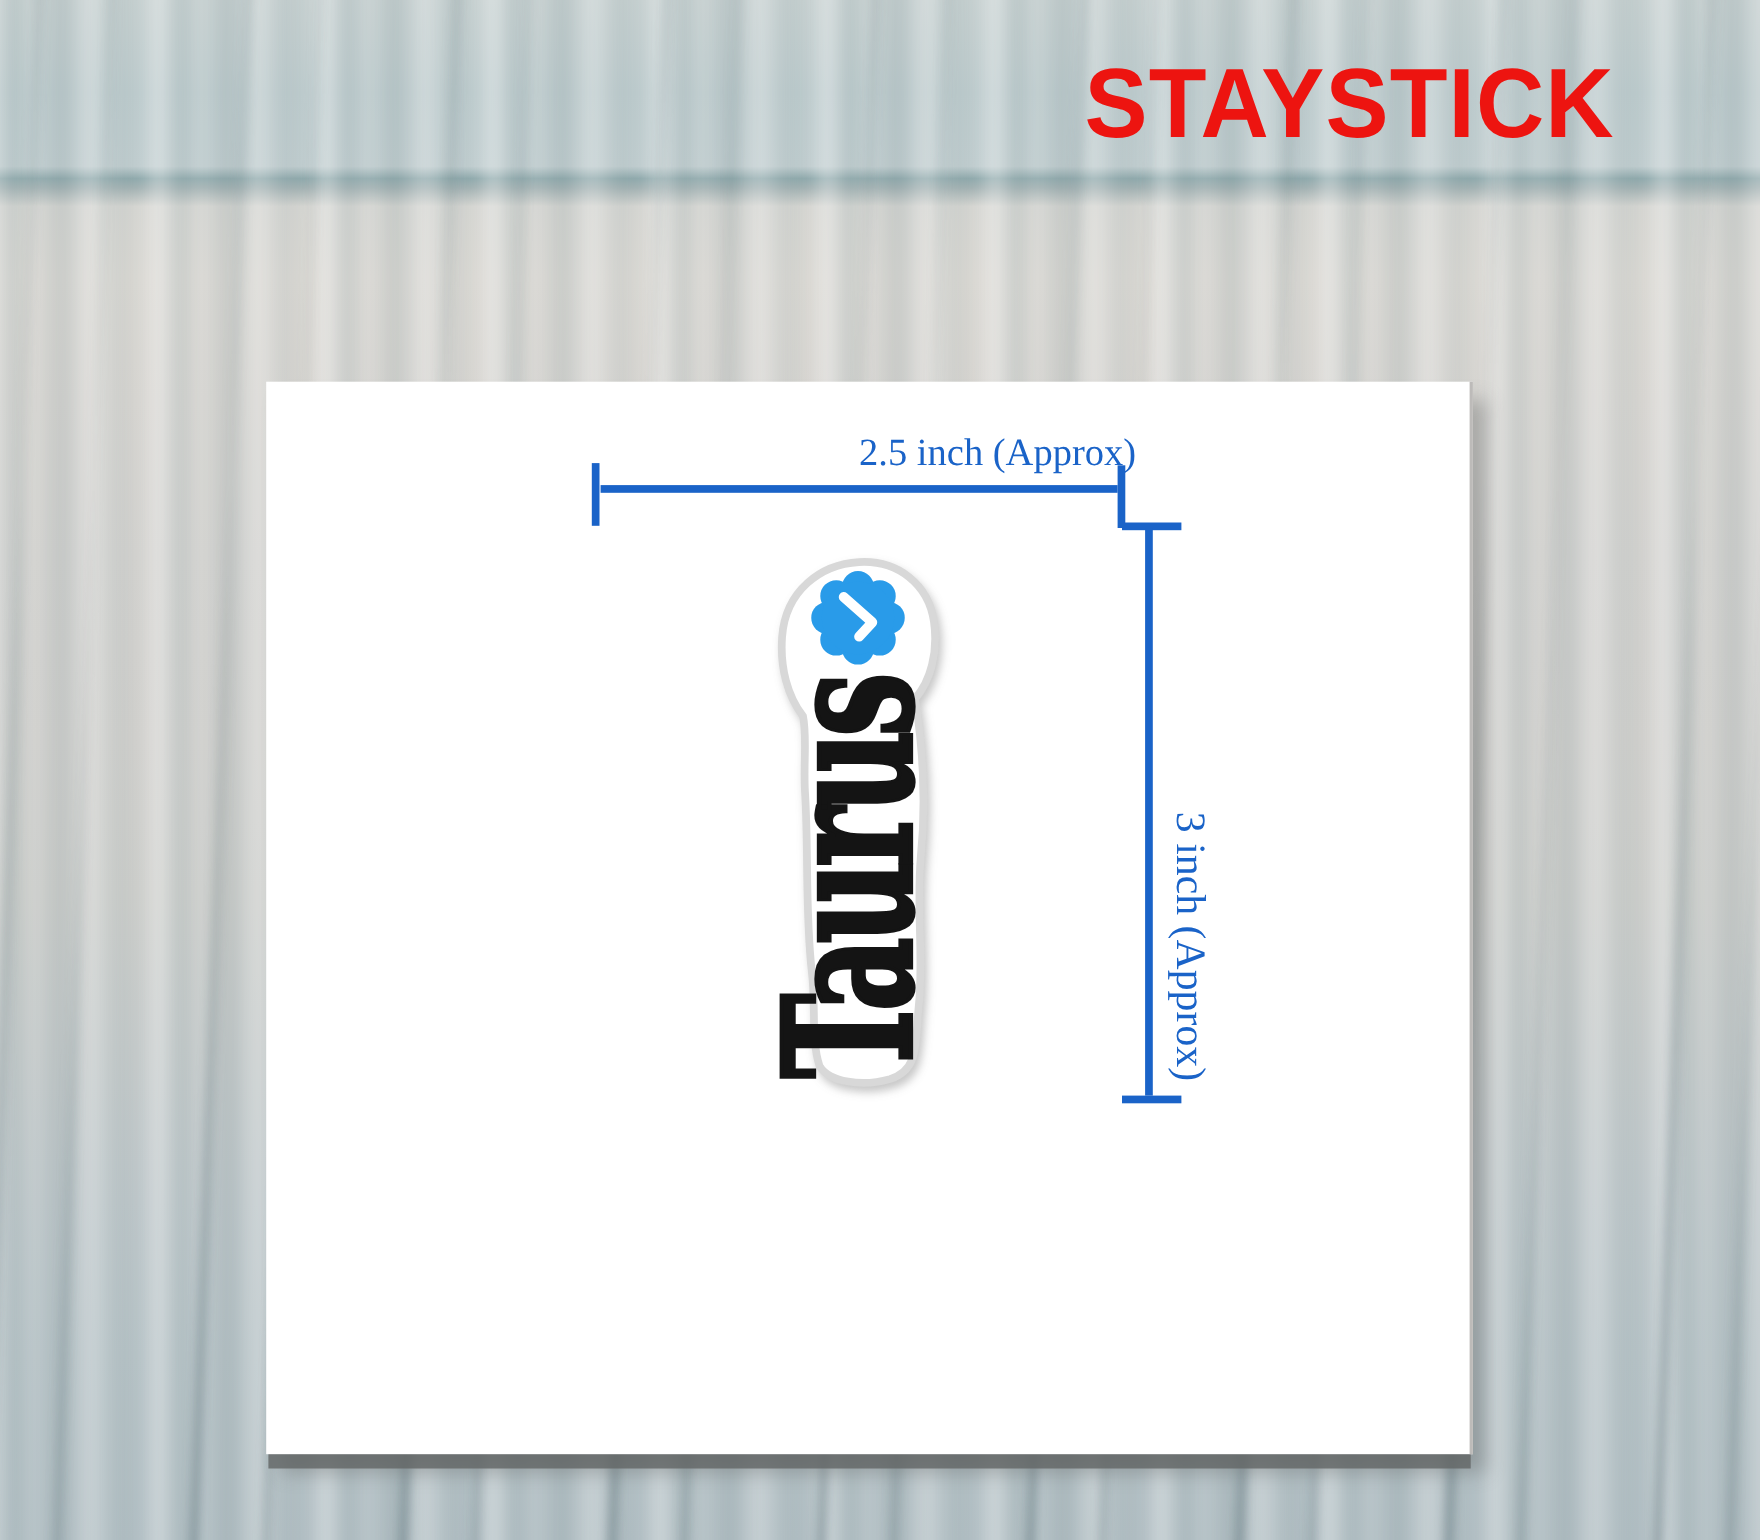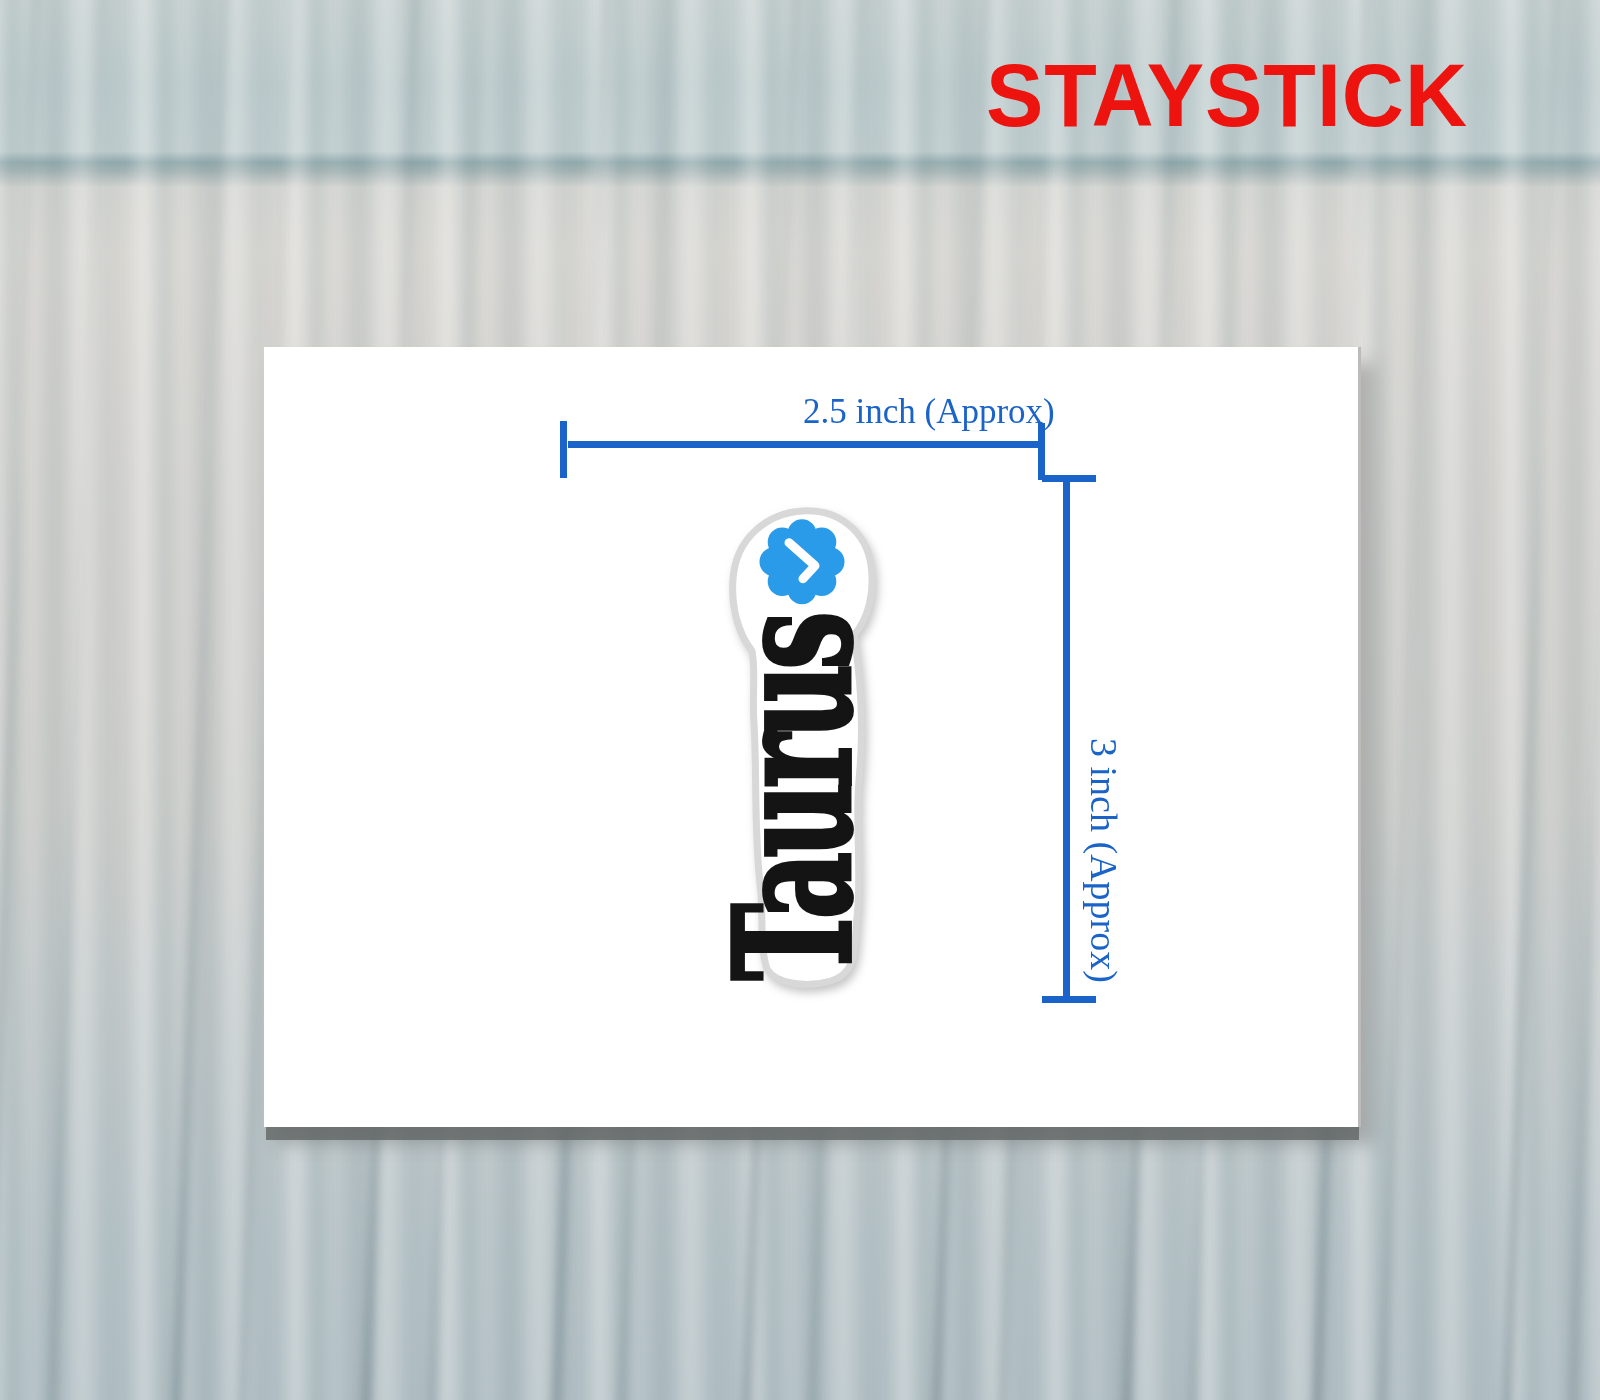--- a/index.html
+++ b/index.html
@@ -35,21 +35,21 @@
     filter:blur(4px);
     -webkit-mask-image:linear-gradient(180deg, rgba(0,0,0,0.30) 0%, rgba(0,0,0,0.08) 32%, rgba(0,0,0,0.50) 68%, rgba(0,0,0,0.85) 100%);
     mask-image:linear-gradient(180deg, rgba(0,0,0,0.30) 0%, rgba(0,0,0,0.08) 32%, rgba(0,0,0,0.50) 68%, rgba(0,0,0,0.85) 100%);
   }
   
   .logo{position:absolute;top:50px;right:132px;
     font-size:86px;font-weight:bold;letter-spacing:1px;line-height:1;
     transform:scaleY(1.04);transform-origin:top right;
   }
   
-  .card{position:absolute;left:264px;top:347px;width:1094px;height:780px;
+  .card{position:absolute;left:242px;top:347px;width:1094px;height:975px;
     background:#ffffff;
     border-right:3px solid #bdbbb9;
     box-shadow:0 15px 0 -2px rgba(98,101,101,0.8), 13px 17px 16px rgba(98,101,101,0.38);
   }
   
   .m-line{position:absolute;}
   .h-line{left:304px;top:94px;width:470px;height:7px;}
   .h-tick-l{left:296px;top:74px;width:7px;height:57px;}
   .h-tick-r{left:774px;top:76px;width:7px;height:57px;}
   .v-line{left:799px;top:133px;width:7px;height:516px;}

